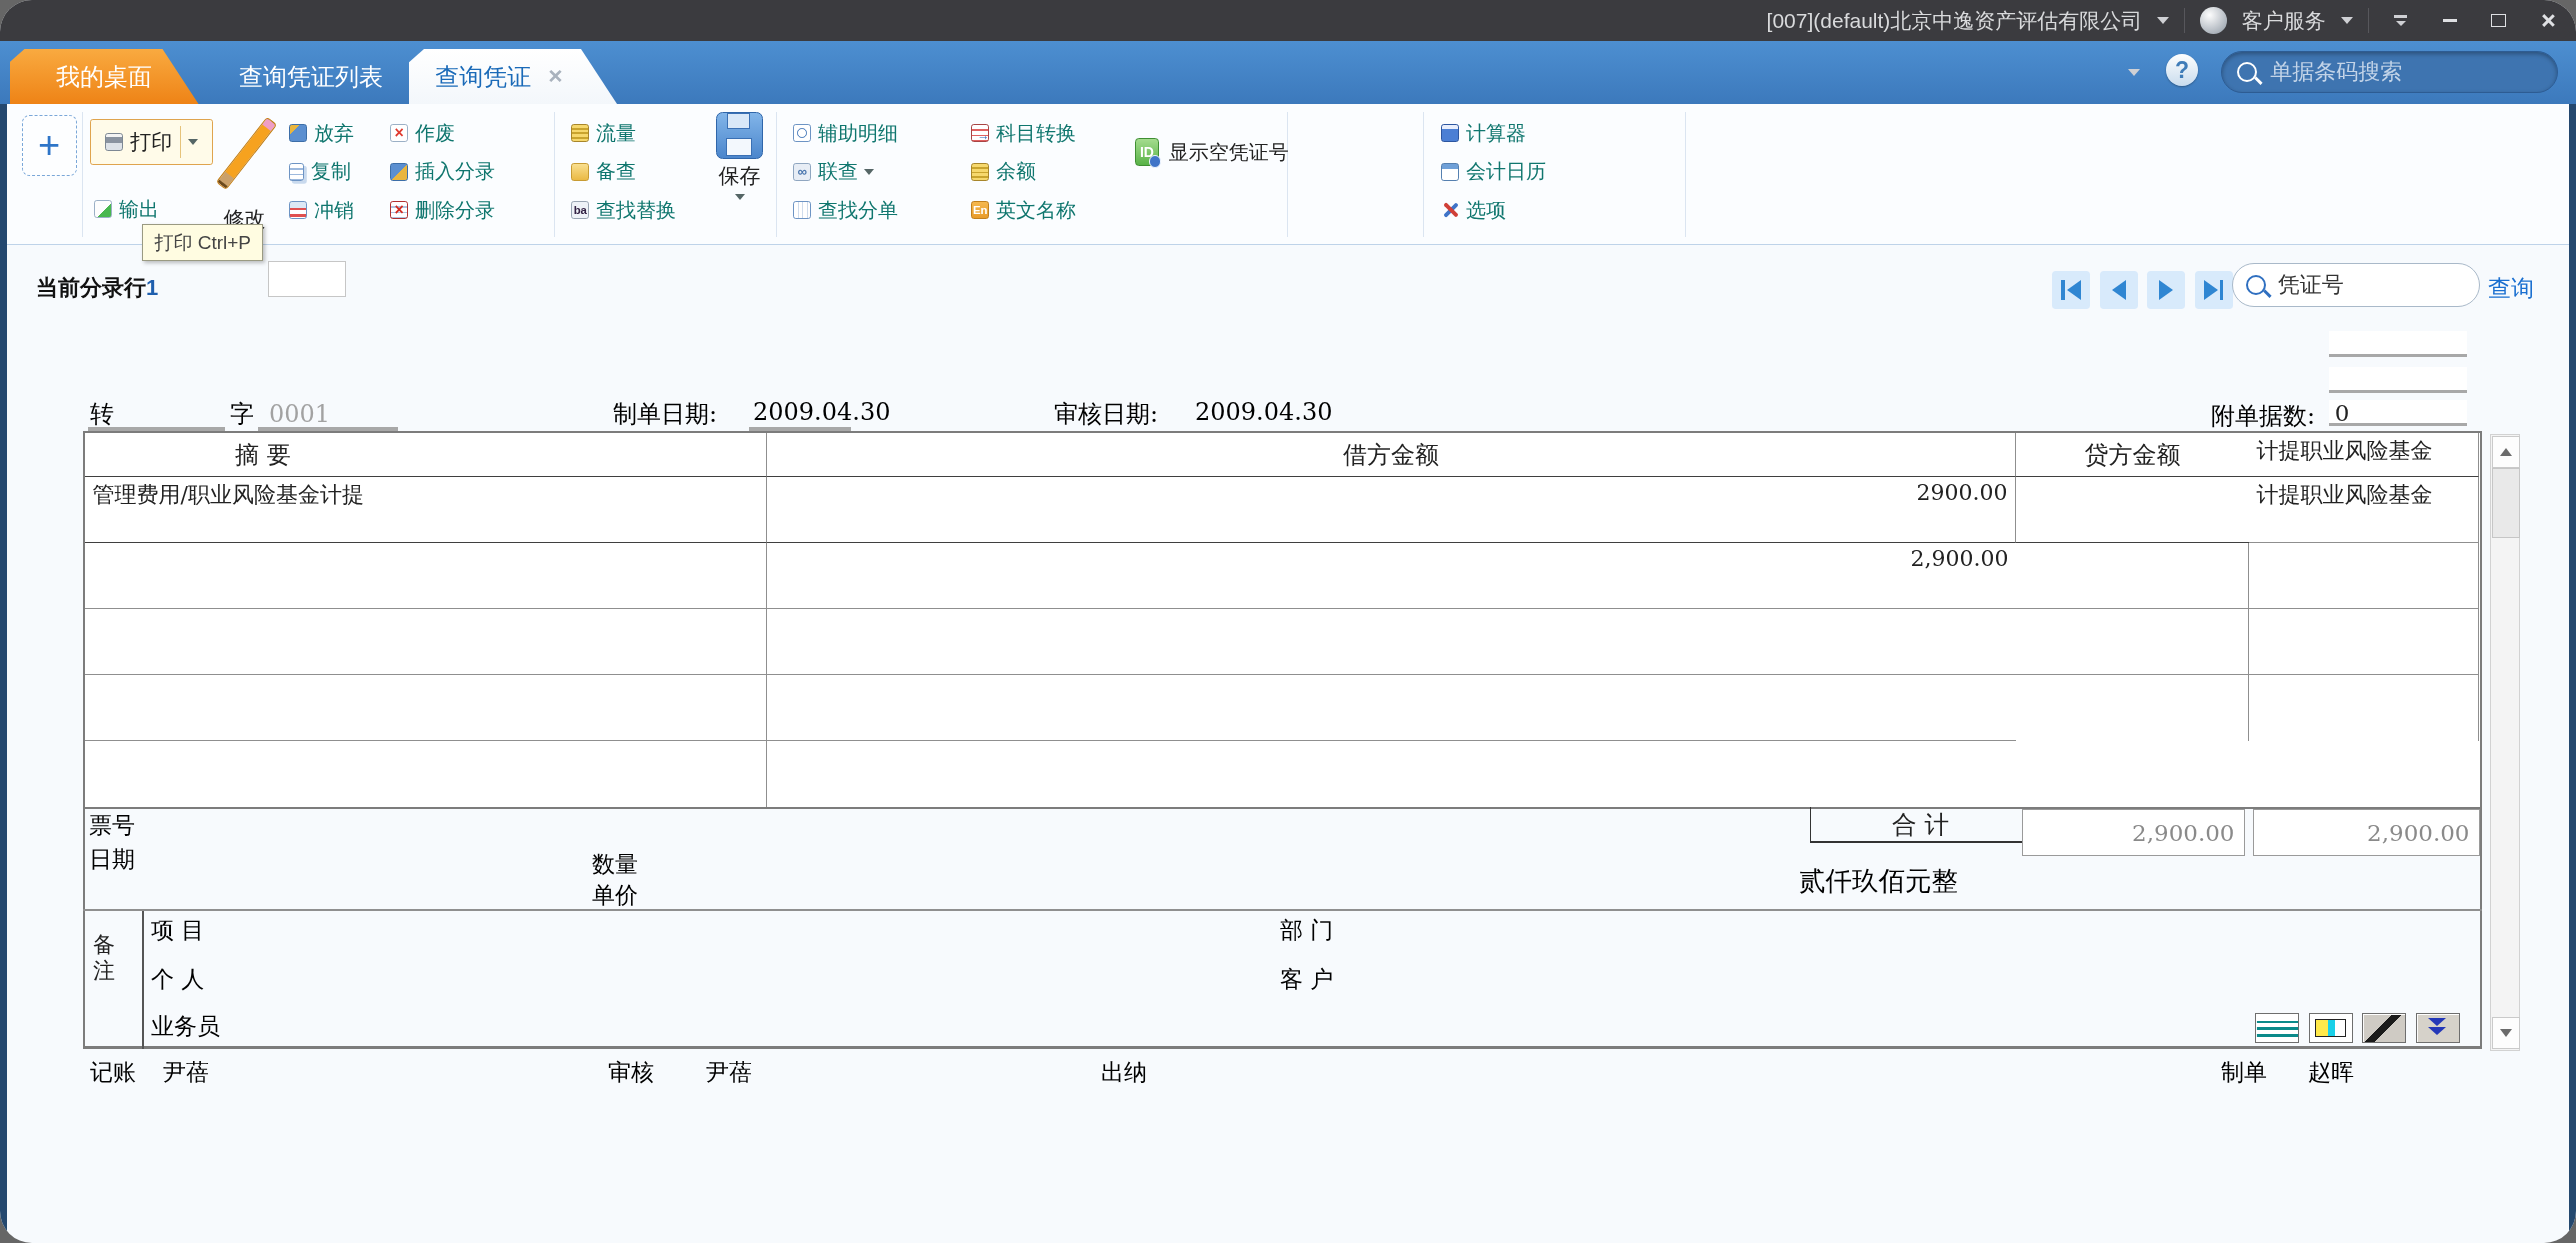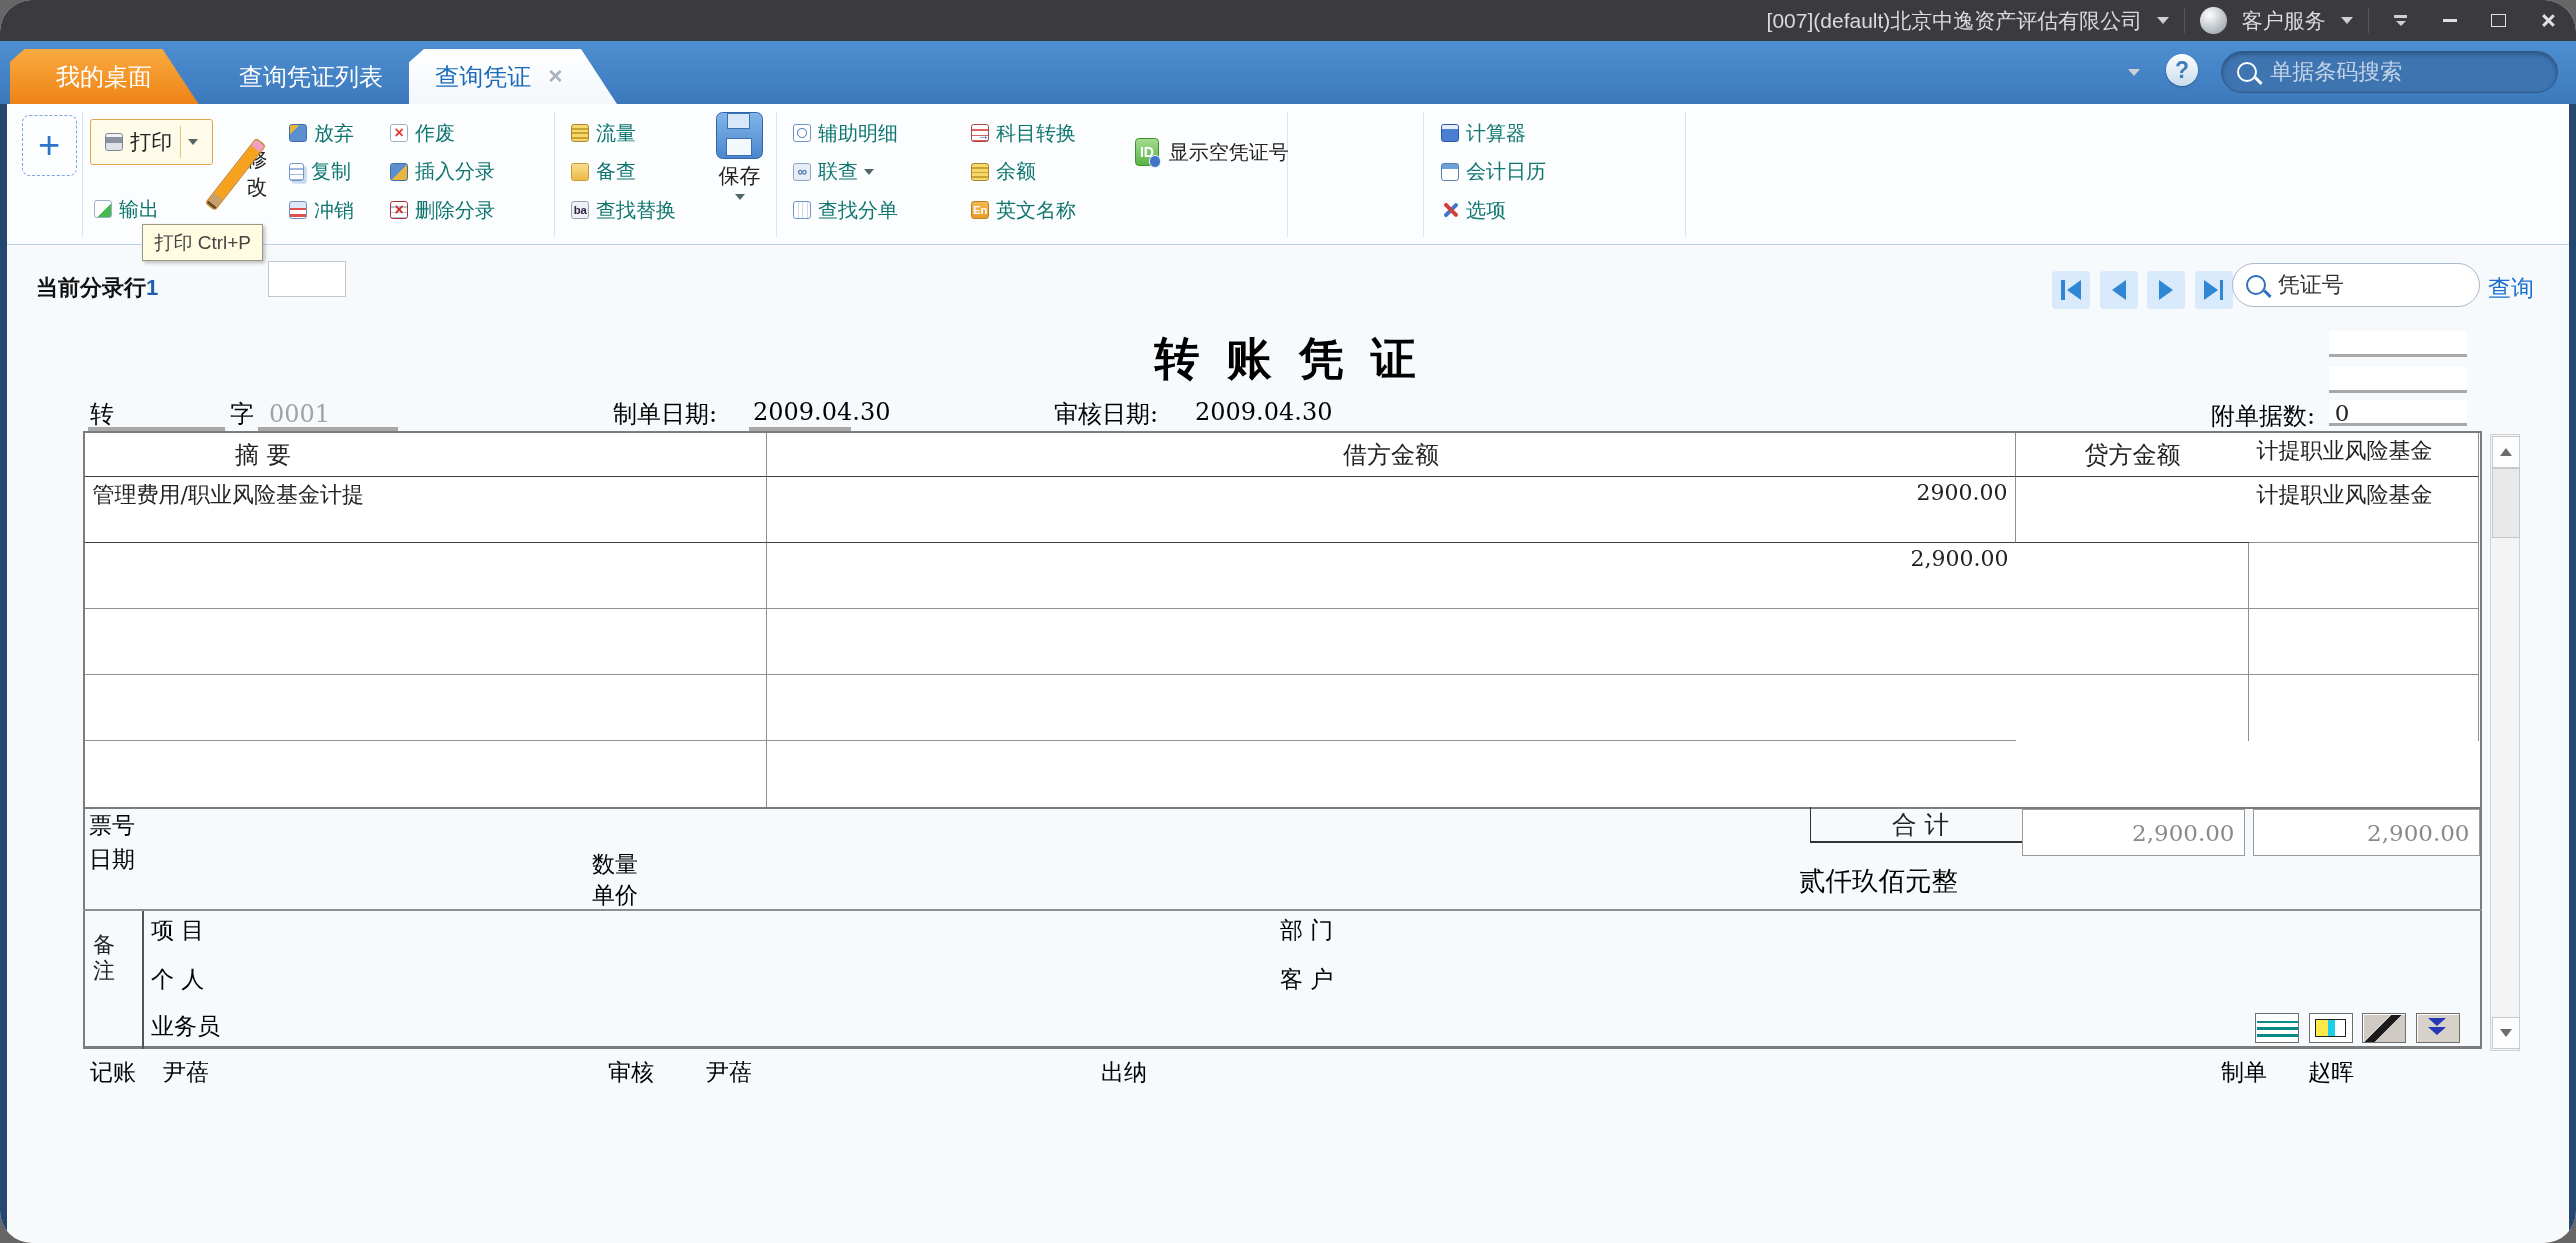--- a/index.html
+++ b/index.html
@@ -51,21 +51,21 @@
   .vsep{position:absolute;top:7.6px;height:125px;width:0.9px;background:#dbe5f1;}
   .rbtn{display:flex;align-items:center;gap:6.6px;height:32px;padding:0 4.7px;font-size:20px;color:#0f766e;white-space:nowrap;}
   .rcol{position:absolute;display:flex;flex-direction:column;gap:6.6px;}
   .plusbtn{position:absolute;left:15px;top:11.4px;width:53px;height:59px;border:1.9px dashed #7aa7d8;border-radius:7.6px;
            color:#2e75c8;font-size:38px;display:flex;align-items:center;justify-content:center;background:#fdfeff;}
   .printbtn{position:absolute;left:83px;top:15px;height:44px;display:flex;align-items:center;gap:7.6px;
             padding:0 14px;border:1.9px solid #dfa44e;border-radius:2.8px;background:#fffbe9;font-size:21px;}
   .pb-div{width:0.9px;height:32px;background:#e6c37a;}
   .caretg{width:0;height:0;border-left:5.7px solid transparent;border-right:5.7px solid transparent;border-top:6.6px solid #566;}
   .exportbtn{position:absolute;left:83px;top:89px;}
-  .modify{position:absolute;left:203px;top:5.7px;width:70px;height:123px;display:flex;flex-direction:row;align-items:center;justify-content:space-between;}
+  .modify{position:absolute;left:203px;top:5.7px;width:70px;height:123px;display:flex;flex-direction:column;align-items:center;justify-content:space-between;}
   .pencil{position:relative;width:47px;height:80px;}
   .pencil::before{content:"";position:absolute;left:19px;top:1.9px;width:11.4px;height:81px;border-radius:3.8px;
     background:linear-gradient(#ef9ec6 0 10%,#f6a21f 10% 84%,#caa06a 84% 96%,#6b4a1d 96%);
     border:0.9px solid #c27d12;transform:rotate(38deg);}
   .modify .mlbl{font-size:21px;margin-top:3.8px;}
   .savebtn{position:absolute;left:702px;top:7.6px;width:62px;display:flex;flex-direction:column;align-items:center;gap:3.8px;font-size:21px;}
   .floppy{width:45px;height:45px;background:linear-gradient(#82b5e9,#4b86cc);border:1.9px solid #2f66aa;border-radius:6.6px;position:relative;}
   .floppy::before{content:"";position:absolute;left:10.4px;top:0;width:21px;height:14px;background:#d9e8f8;border:0.9px solid #3a70b4;}
   .floppy::after{content:"";position:absolute;left:8.5px;bottom:1.9px;width:24.6px;height:16px;background:#f3f8fd;border:0.9px solid #3a70b4;}
   .showempty{position:absolute;left:1128px;top:34px;display:flex;align-items:center;gap:9.5px;font-size:20px;}
@@ -368,21 +368,20 @@
         <span class="tri-r"></span>
         <span class="nbar"></span>
       </span>
   </div>
   <div class="vsearch">
     <span class="mag blue"></span>
     <span>凭证号</span>
   </div>
   <span class="querylink">查询</span>
 
-  <div class="vtitle serif">转 账 凭 证</div>
 
   <span class="hfield serif" style="left:90px;top:398px">转</span>
   <span class="uline" style="left:88px;top:427px;width:137px"></span>
   <span class="hfield serif" style="left:230px;top:398px">字</span>
   <span class="hfield serif hval-gray" style="left:269px;top:400px">0001</span>
   <span class="uline" style="left:258px;top:427px;width:140px"></span>
 
   <span class="hfield serif" style="left:613px;top:398px">制单日期:</span>
   <span class="hfield serif" style="left:753px;top:398px">2009.04.30</span>
   <span class="uline" style="left:749px;top:427px;width:102px"></span>

